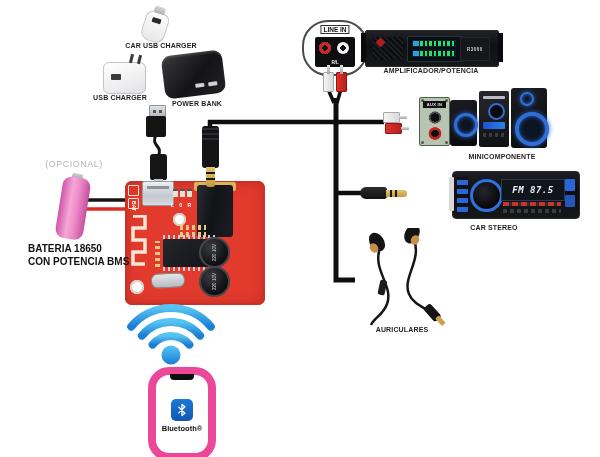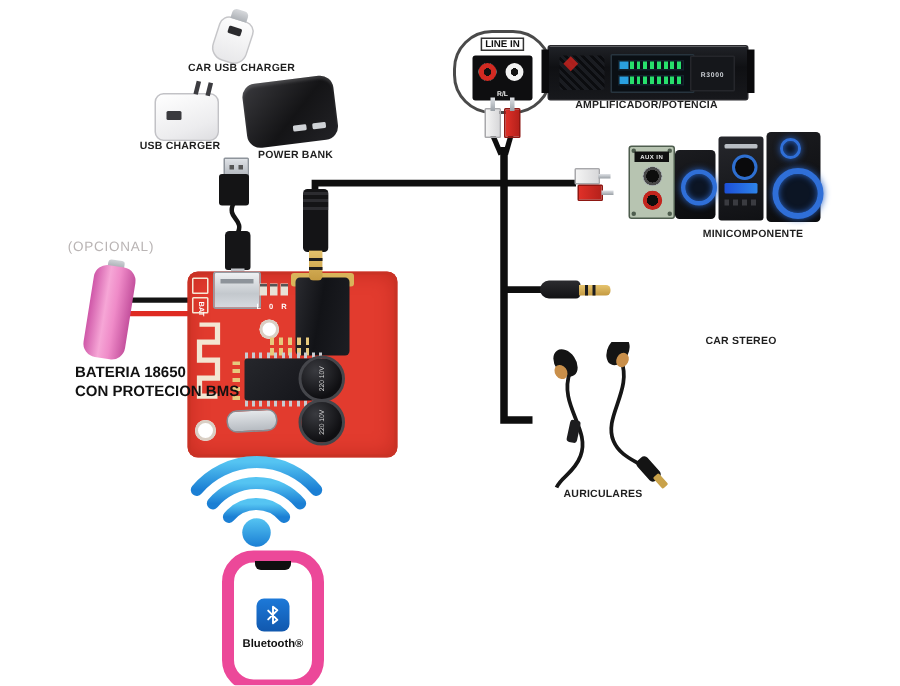--- a/index.html
+++ b/index.html
@@ -1,21 +1,21 @@
 <!DOCTYPE html>
 <html><head>
 <meta charset="utf-8">
 <style>
   html,body{margin:0;padding:0;background:#fff;}
   .canvas{position:relative;width:600px;height:457px;background:#fff;overflow:hidden;
           font-family:"Liberation Sans",sans-serif;}
   .abs{position:absolute;}
   .lbl{position:absolute;font-size:7px;font-weight:bold;color:#1f1f1f;white-space:nowrap;
        transform:translateX(-50%);letter-spacing:.15px;}
-  .lbl-left{position:absolute;font-size:10px;font-weight:bold;color:#111;white-space:nowrap;margin-left:22px;}
+  .lbl-left{position:absolute;font-size:10px;font-weight:bold;color:#111;white-space:nowrap;}
   .optional{position:absolute;font-size:9px;font-weight:normal;color:#b9b4b4;white-space:nowrap;
             transform:translateX(-50%);letter-spacing:.5px;}
   svg{display:block;}
 
   
   .car-charger{left:143px;top:12px;width:22px;height:28px;background:linear-gradient(180deg,#fdfdfd,#e8e8ea);
                border:1px solid #c6c6c9;border-radius:7px 7px 9px 9px;transform:rotate(18deg);}
   .car-charger .slot{position:absolute;left:6px;top:5px;width:9px;height:5px;background:#2b2b2e;border-radius:1px;}
   .car-charger .tip{position:absolute;left:5px;top:-7px;width:11px;height:7px;background:linear-gradient(180deg,#d7d9dc,#aeb2b7);border-radius:3px 3px 0 0;}
   .usb-charger{left:103px;top:62px;width:41px;height:30px;background:linear-gradient(160deg,#ffffff,#ececee 70%,#dedee1);
@@ -211,21 +211,21 @@
   <div class="abs usba-body" style="z-index:2;"></div>
   <div class="abs musb-plug" style="z-index:2;"></div>
   <div class="abs musb-tip" style="z-index:2;"></div>
 
   <div class="optional" style="left:74px;top:159px;z-index:3;">(OPCIONAL)</div>
   <div class="abs battery" style="z-index:2;">
     <span class="tip"></span>
     <span class="body"></span>
   </div>
   <div class="lbl-left" style="left:28px;top:243px;z-index:3;">BATERIA 18650</div>
-  <div class="lbl-left" style="left:28px;top:256px;z-index:3;">CON PROTECION BMS</div>
+  <div class="lbl-left" style="left:28px;top:256px;z-index:3;">CON POTENCIA BMS</div>
 
   <div class="abs board" style="z-index:2;">
     <span class="hole" style="left:5px;top:99px;width:14px;height:14px;"></span>
     <span class="hole" style="left:48px;top:32px;width:13px;height:13px;"></span>
     <span class="padsq" style="left:3px;top:4px;"></span>
     <span class="padsq" style="left:3px;top:17px;"></span>
     <svg class="abs" style="left:2px;top:34px;" width="26" height="60" viewBox="0 0 26 60">
       <path d="M6 1 H18 V13 H6 V25 H18 V37 H6 V49 H18" stroke="#f3e6d2" stroke-width="3.5" fill="none"></path>
     </svg>
     <span class="battxt">BAT</span>
@@ -323,20 +323,30 @@
     <span class="bluering" style="left:9px;top:4px;width:10px;height:10px;border-width:2px;"></span>
     <span class="bluering" style="left:4px;top:24px;width:26px;height:26px;border-width:4px;"></span>
   </div>
   <div class="lbl" style="left:502px;top:153px;z-index:3;">MINICOMPONENTE</div>
 
   <div class="abs auxplug-body" style="z-index:2;"></div>
   <div class="abs auxplug-tip" style="z-index:2;">
       <i></i>
       <em></em>
     </div>
+  <div class="abs stereo" style="z-index:2;">
+    <span class="bracket"></span>
+    <span class="btncol"></span>
+    <span class="knob"></span>
+    <span class="disp">FM 87.5</span>
+    <span class="redrow"></span>
+    <span class="btnrow"></span>
+    <span class="usb1"></span>
+    <span class="usb2"></span>
+  </div>
   <div class="lbl" style="left:494px;top:224px;z-index:3;">CAR STEREO</div>
 
   <svg class="abs" style="left:352px;top:228px;z-index:2;" width="105" height="100" viewBox="0 0 105 100">
     <path d="M28 20 C20 42 42 58 35 76 C31 87 22 90 19 97" stroke="#161616" stroke-width="2.5" fill="none"></path>
     <path d="M62 12 C70 32 50 50 57 66 C62 78 76 80 83 88" stroke="#161616" stroke-width="2.5" fill="none"></path>
     <ellipse cx="25" cy="14" rx="7" ry="10" transform="rotate(-35 25 14)" fill="#141414"></ellipse>
     <ellipse cx="22" cy="20" rx="4" ry="5" transform="rotate(-35 22 20)" fill="#c98f4a"></ellipse>
     <ellipse cx="60" cy="6" rx="7" ry="10" transform="rotate(28 60 6)" fill="#141414"></ellipse>
     <ellipse cx="63" cy="12" rx="4" ry="5" transform="rotate(28 63 12)" fill="#c98f4a"></ellipse>
     <rect x="27" y="52" width="7" height="15" rx="2" transform="rotate(12 30 59)" fill="#1d1d1f"></rect>

